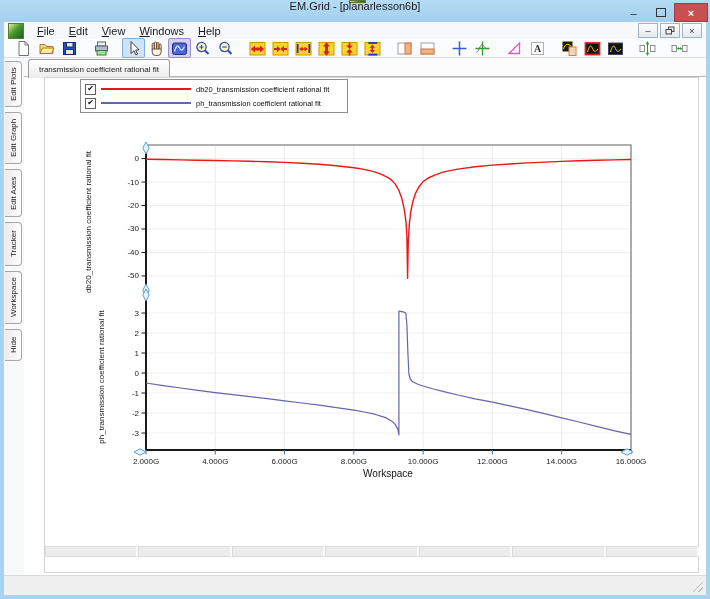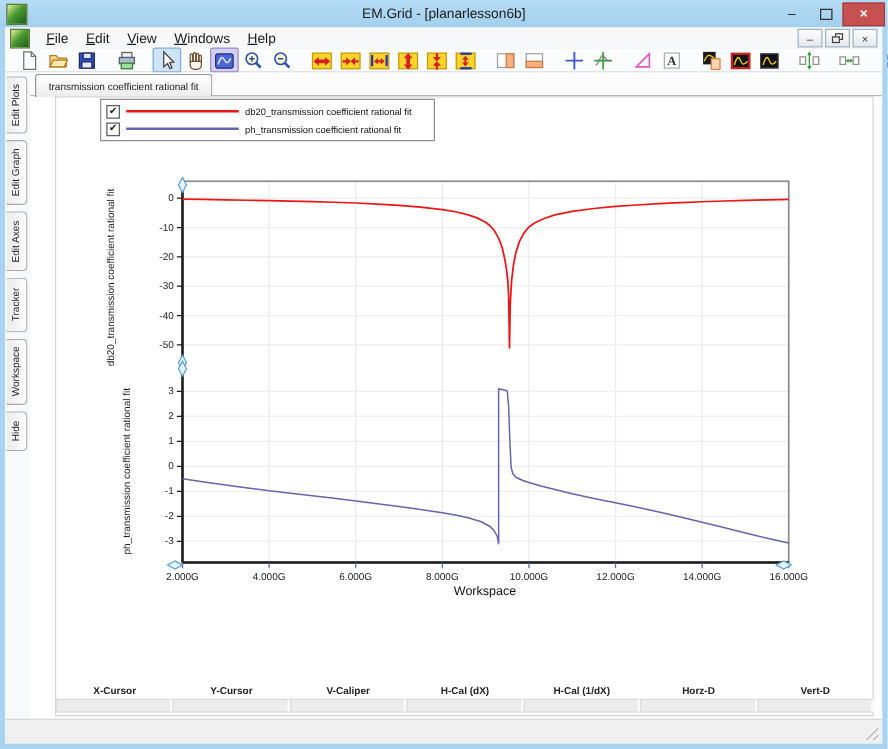--- a/index.html
+++ b/index.html
@@ -2,21 +2,21 @@
 <html><head>
 <meta charset="utf-8">
 <style>
   html,body{margin:0;padding:0;}
   body{width:710px;height:599px;position:relative;overflow:hidden;
        font-family:"Liberation Sans",sans-serif;background:#a9d4f1;
        -webkit-font-smoothing:antialiased;}
   .abs{position:absolute;}
   
   #titlebar{left:0;top:0;width:710px;height:22px;background:linear-gradient(#b5dcf6,#a3cfee);
-            display:flex;align-items:center;}
+            display:flex;align-items:center;flex-direction:column;}
   #app-icon{width:15px;height:15px;margin-left:5px;border:1px solid #5a7a30;
             background:linear-gradient(135deg,#e8f2a0 0%,#4a9a30 45%,#1a5a1a 100%);}
   #title-text{position:absolute;left:0;right:0;text-align:center;font-size:11px;color:#1b1b1b;}
   #win-controls{margin-left:auto;display:flex;align-items:center;height:100%;z-index:3;}
   .wbtn{width:27px;height:17px;display:flex;align-items:center;justify-content:center;
         font-size:11px;color:#222;}
   .wbtn .maxbox{width:8px;height:7px;border:1px solid #333;background:transparent;}
   #btn-close{width:32px;height:17px;background:#c75050;border:1px solid #a23d3d;color:#fff;
              display:flex;align-items:center;justify-content:center;font-size:11px;font-weight:bold;margin-right:2px;}
   #client{left:4px;top:22px;width:702px;height:573px;background:#ffffff;}
@@ -411,29 +411,20 @@
       <path d="M61 154 L64.2 160 L61 166 L57.8 160 Z" fill="#e8f4fd" stroke="#5a9fd4"></path>
       <path d="M49 317 L55 313.8 L61 317 L55 320.2 Z" fill="#e8f4fd" stroke="#5a9fd4"></path>
       <path d="M536 317 L542 313.8 L548 317 L542 320.2 Z" fill="#e8f4fd" stroke="#5a9fd4"></path>
     </svg></div>
 <div id="ylabel1" class="ylab abs">db20_transmission coefficient rational fit</div>
 <div id="ylabel2" class="ylab abs">ph_transmission coefficient rational fit</div>
 <div id="xlabel" class="abs">Workspace</div>
 
 <div id="cursor-table" class="abs">
     <div class="crow">
-      <div class="chead" style="width: 93.4286px;">X-Cursor</div>
-      <div class="chead" style="width: 93.4286px;">Y-Cursor</div>
-      <div class="chead" style="width: 93.4286px;">V-Caliper</div>
-      <div class="chead" style="width: 93.4286px;">H-Cal (dX)</div>
-      <div class="chead" style="width: 93.4286px;">H-Cal (1/dX)</div>
-      <div class="chead" style="width: 93.4286px;">Horz-D</div>
-      <div class="chead" style="width: 93.4286px;">Vert-D</div>
-    </div>
-    <div class="crow">
       <div class="ccell" style="width: 93.4286px;"></div>
       <div class="ccell" style="width: 93.4286px;"></div>
       <div class="ccell" style="width: 93.4286px;"></div>
       <div class="ccell" style="width: 93.4286px;"></div>
       <div class="ccell" style="width: 93.4286px;"></div>
       <div class="ccell" style="width: 93.4286px;"></div>
       <div class="ccell" style="width: 93.4286px;"></div>
     </div>
   </div>
 

